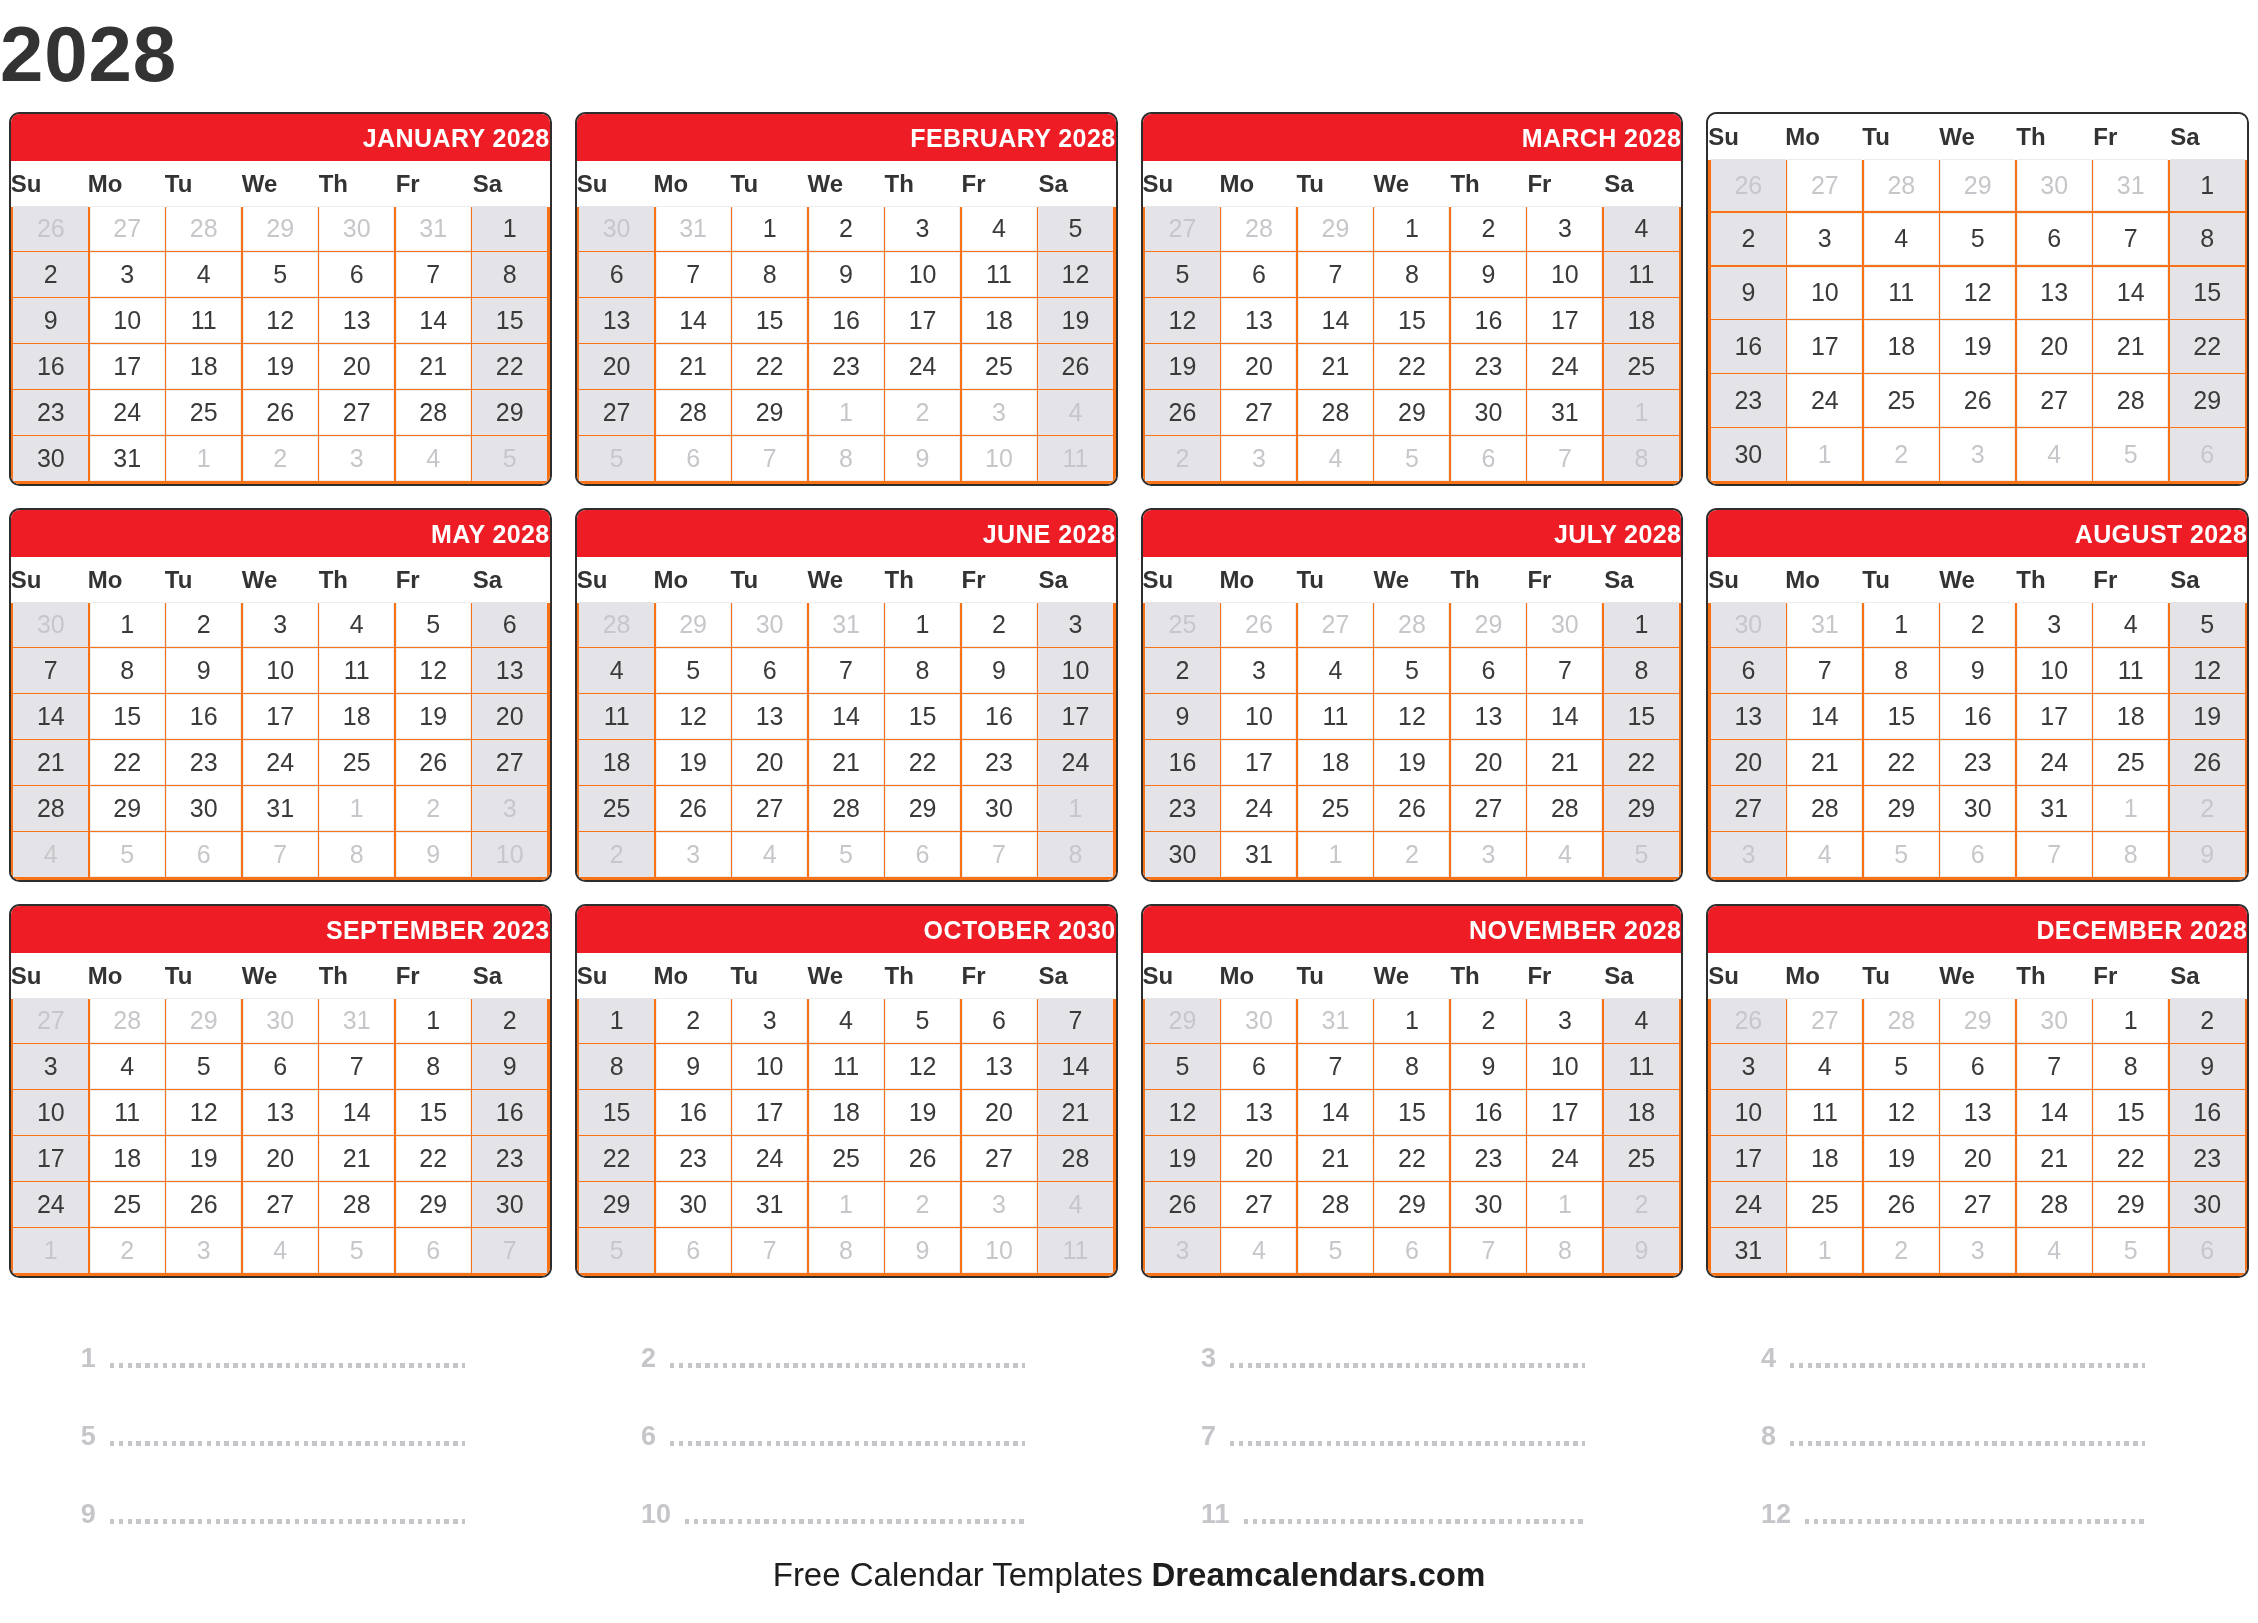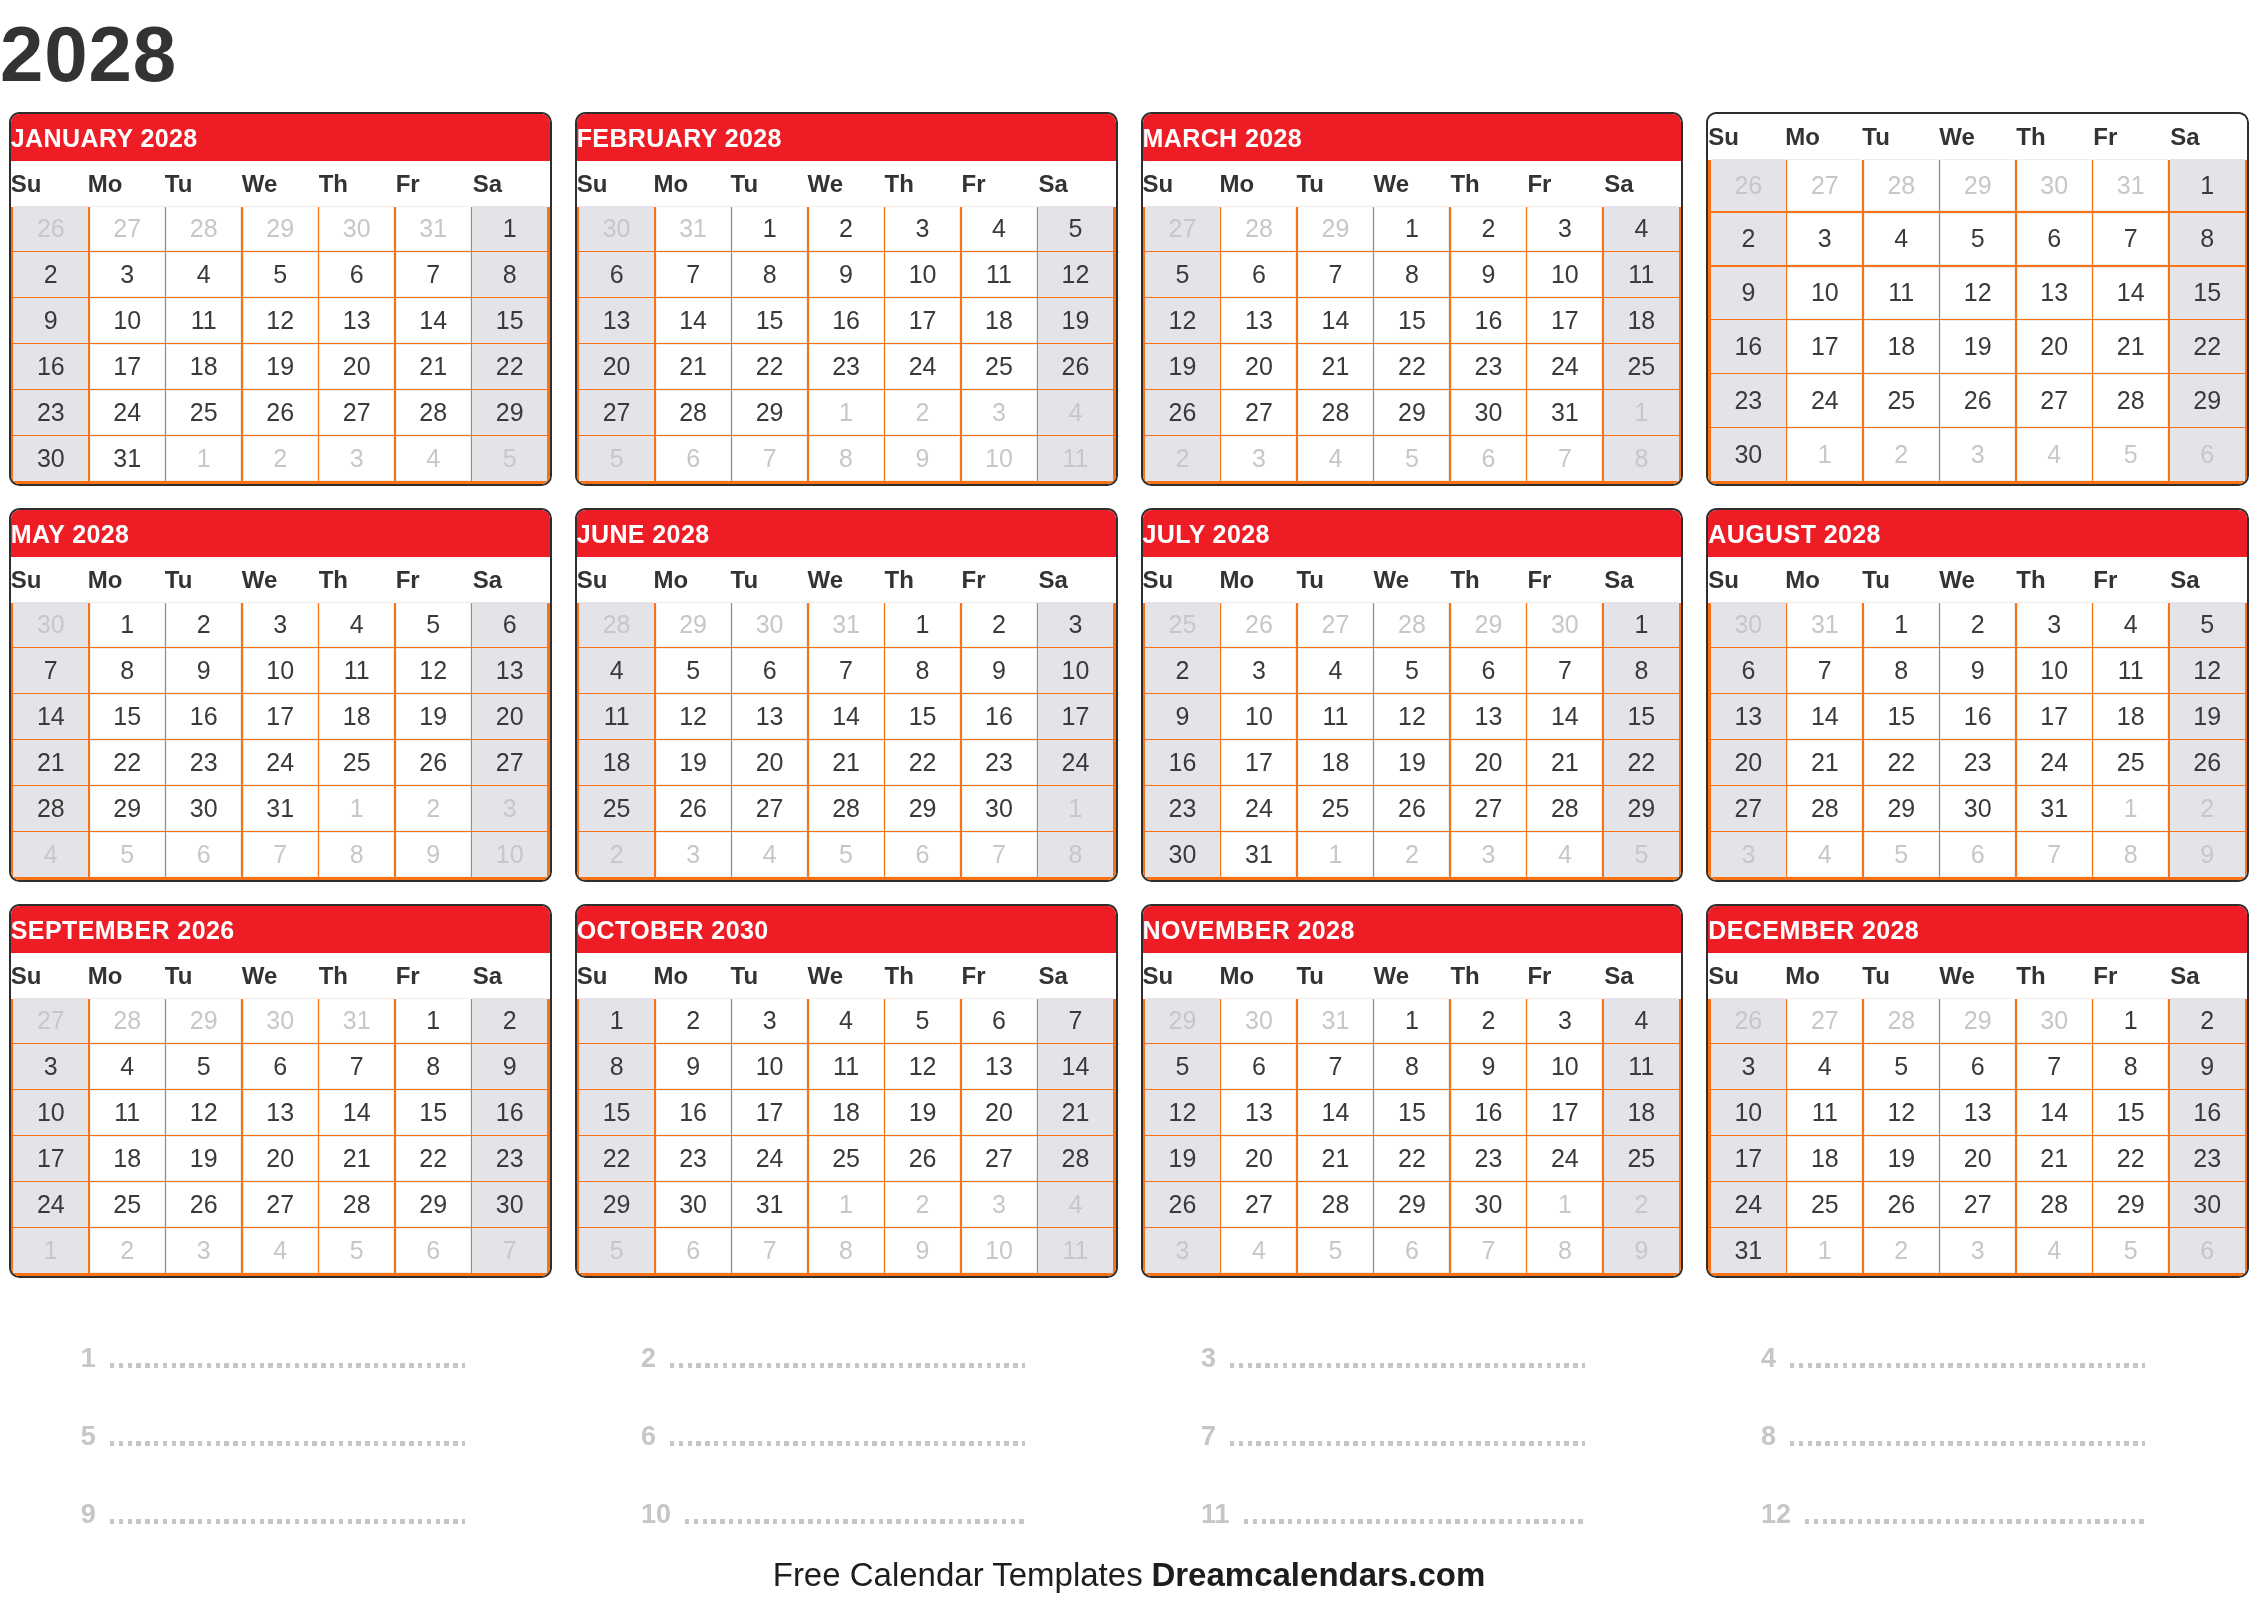--- a/index.html
+++ b/index.html
@@ -44,21 +44,21 @@
     background:#ffffff;
     display:flex;
     flex-direction:column;
   }
   .month-header{
     background:var(--red);
     color:#ffffff;
     font-weight:bold;
     font-size:25px;
     letter-spacing:0.4px;
-    text-align:left;
+    text-align:right;
     padding:9.7px 0 8.8px 0;
     flex:0 0 auto;
   }
   .dow-row{
     flex:0 0 46px;
     display:grid;
     grid-template-columns:repeat(7,1fr);
     align-items:center;
     text-align:left;
     font-weight:bold;
@@ -584,21 +584,21 @@
           <span class="cell out">4</span>
           <span class="cell out">5</span>
           <span class="cell out">6</span>
           <span class="cell out">7</span>
           <span class="cell out">8</span>
           <span class="cell out weekend">9</span>
         </div>
   </section>
 
   <section class="month">
-    <header class="month-header">SEPTEMBER 2026</header>
+    <header class="month-header">SEPTEMBER 2023</header>
     <div class="dow-row">
           <span>Su</span>
           <span>Mo</span>
           <span>Tu</span>
           <span>We</span>
           <span>Th</span>
           <span>Fr</span>
           <span>Sa</span>
         </div>
     <div class="dates">

